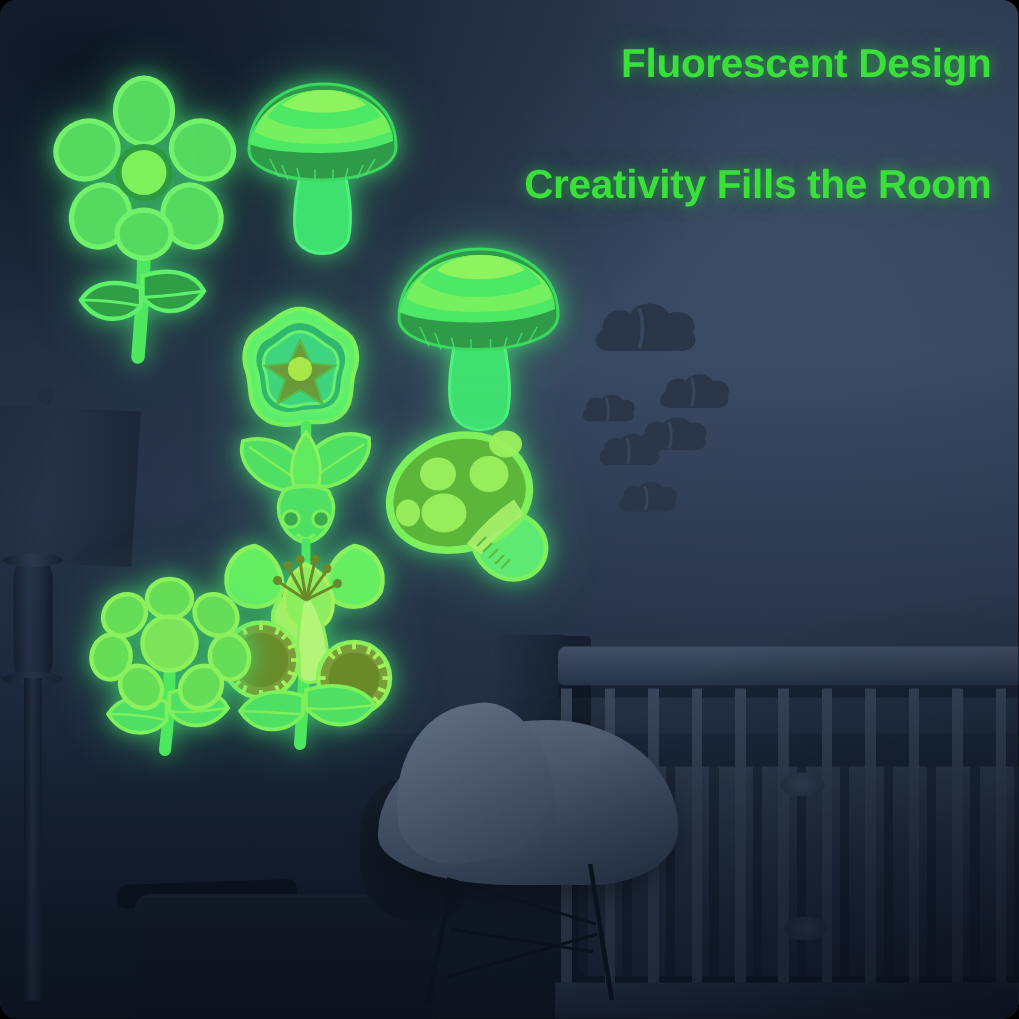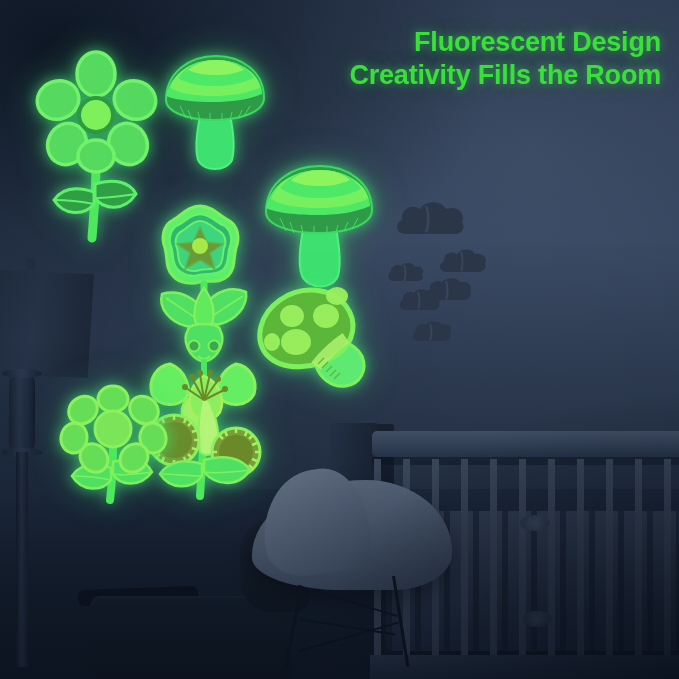--- a/index.html
+++ b/index.html
@@ -1,20 +1,21 @@
 <!DOCTYPE html>
 <html><head>
 <meta charset="utf-8">
 <style>
   html,body{margin:0;padding:0;background:#000;}
   #scene{
     position:relative;width:679px;height:679px;overflow:hidden;
     font-family:"Liberation Sans", sans-serif;
     background:
       radial-gradient(150% 110% at 78% 22%, #40506a 0%, #36455e 28%, #2b3950 52%, #223047 72%, #1a2536 100%);
+    border-radius: 11px;
   }
   
   .wall-vignette{
     position:absolute;inset:0;
     background:
       radial-gradient(120% 80% at 8% 6%, rgba(10,18,30,.85) 0%, rgba(10,18,30,0) 55%),
       radial-gradient(90% 70% at 100% 100%, rgba(8,14,26,.75) 0%, rgba(8,14,26,0) 60%),
       linear-gradient(180deg, rgba(22,32,48,.25) 0%, rgba(0,0,0,0) 35%, rgba(6,12,22,.55) 100%);
     pointer-events:none;
   }
@@ -143,21 +144,21 @@
   .cloud svg{display:block;}
   
   .headline{
     position:absolute;right:18px;top:26px;text-align:right;
     color:#3ae03a;
     font-weight:bold;font-size:27px;line-height:1.22;
     letter-spacing:-.2px;
     text-shadow:0 0 9px rgba(52,220,70,.55),0 0 22px rgba(40,200,60,.3);
     white-space:nowrap;
   }
-  .headline .l2{display:block;}
+  .headline .l2{display:block;margin-top:48px;}
 </style>
 </head>
 <body>
 
 <div id="scene">
 
   <div class="floor"></div>
 
   <div class="crib-dark-panel"></div>
 

